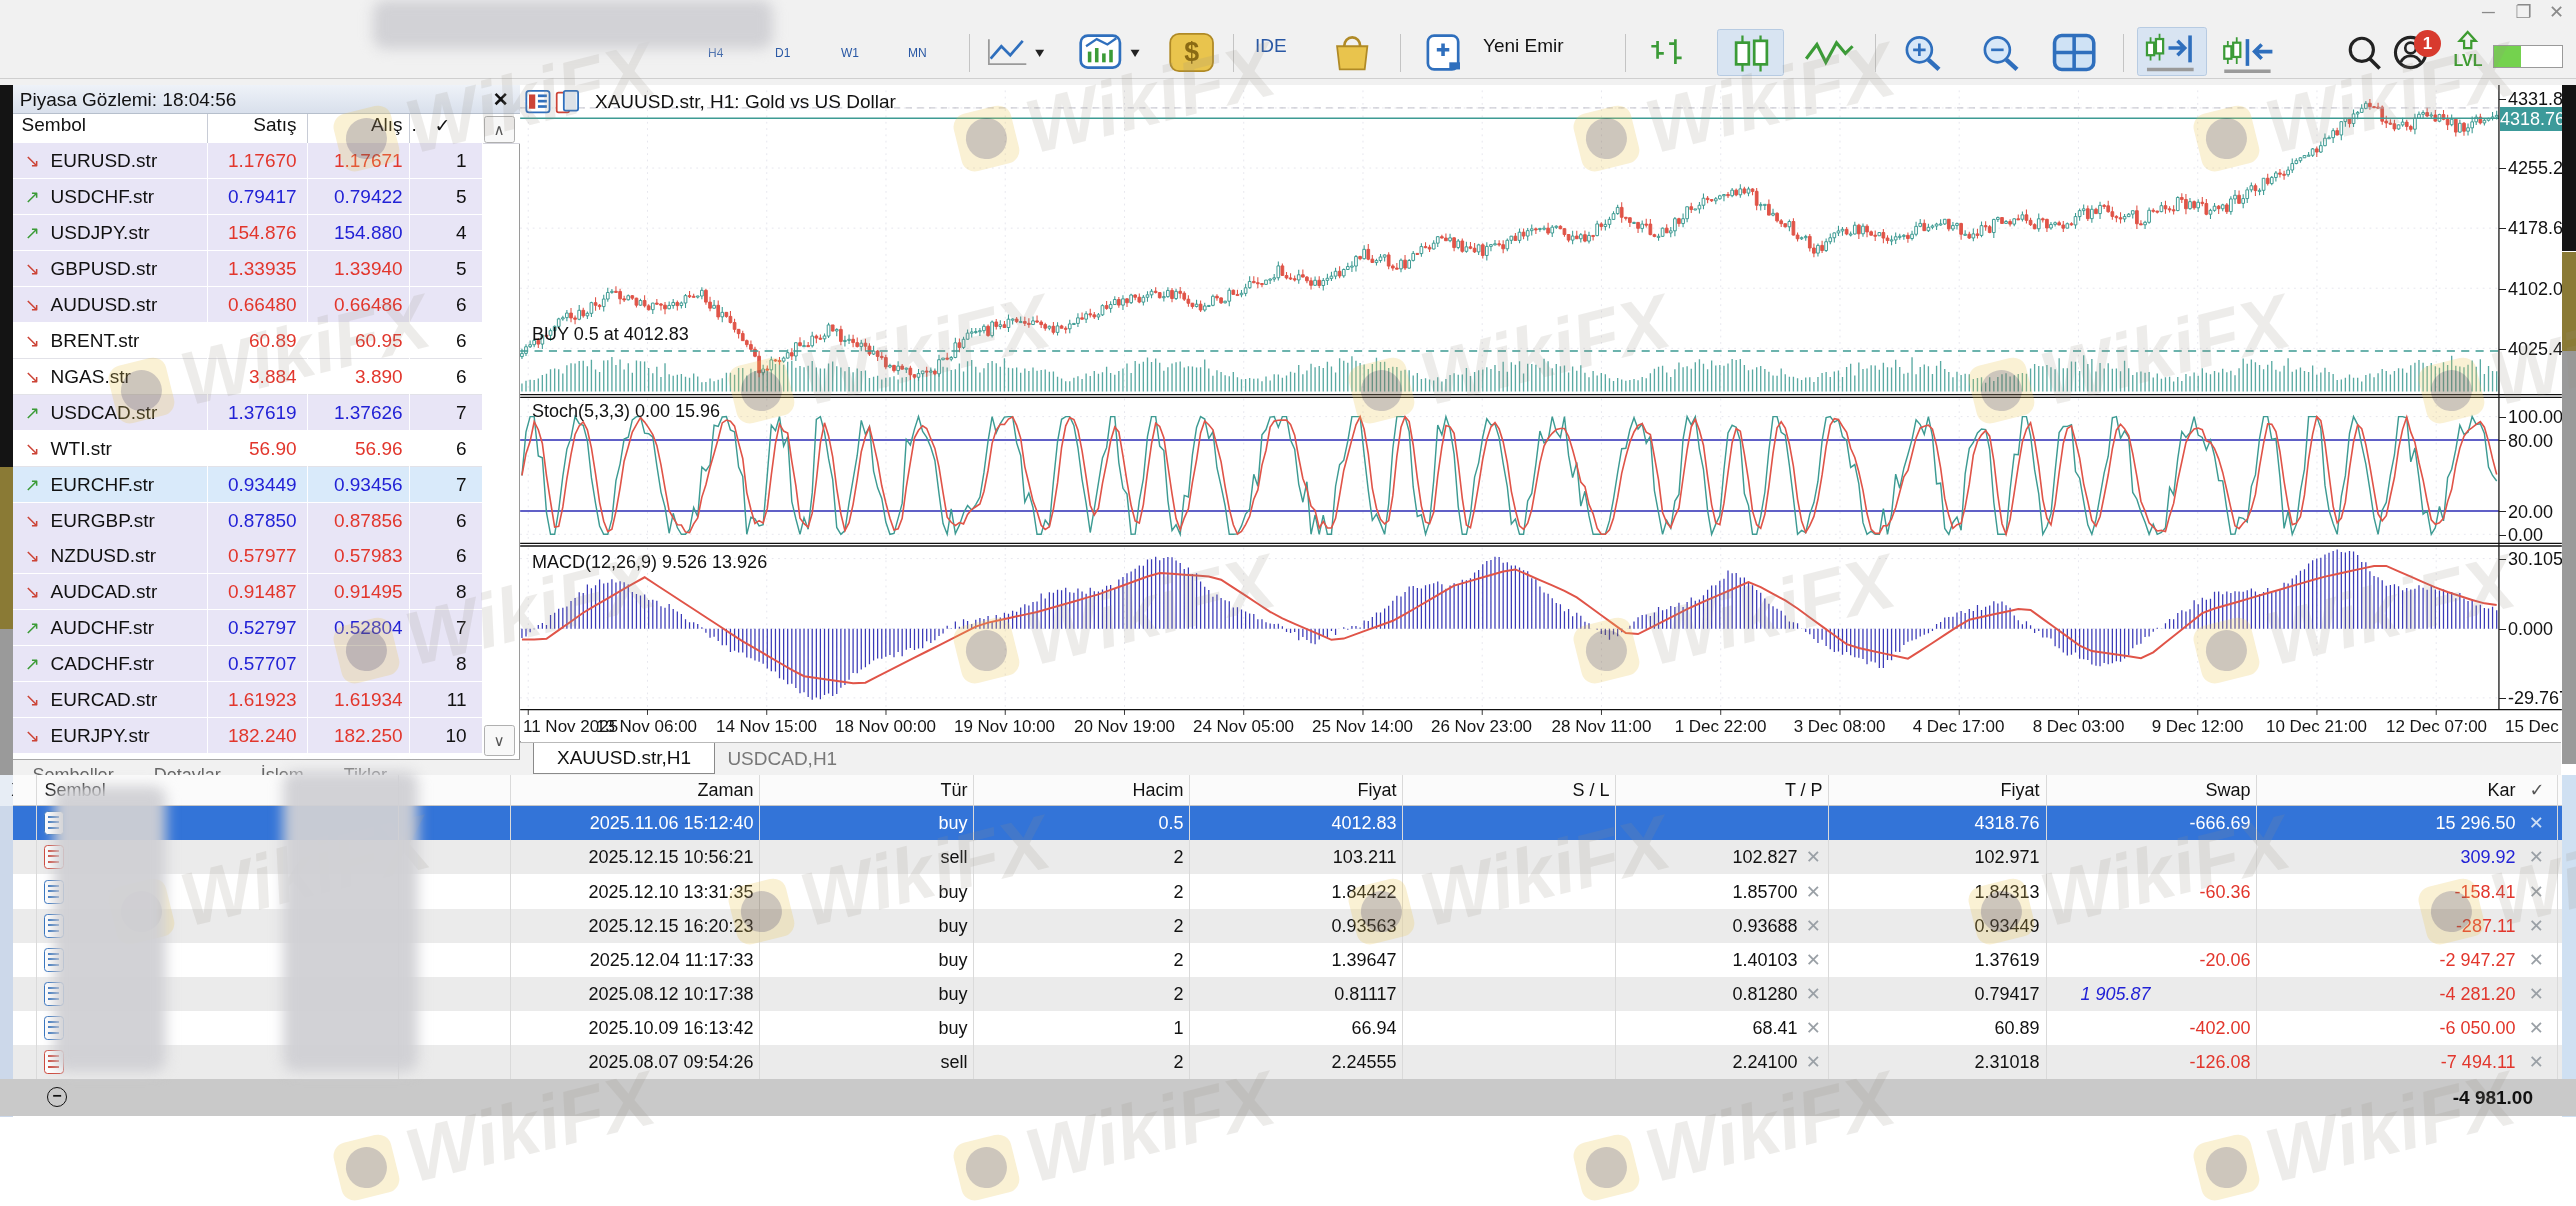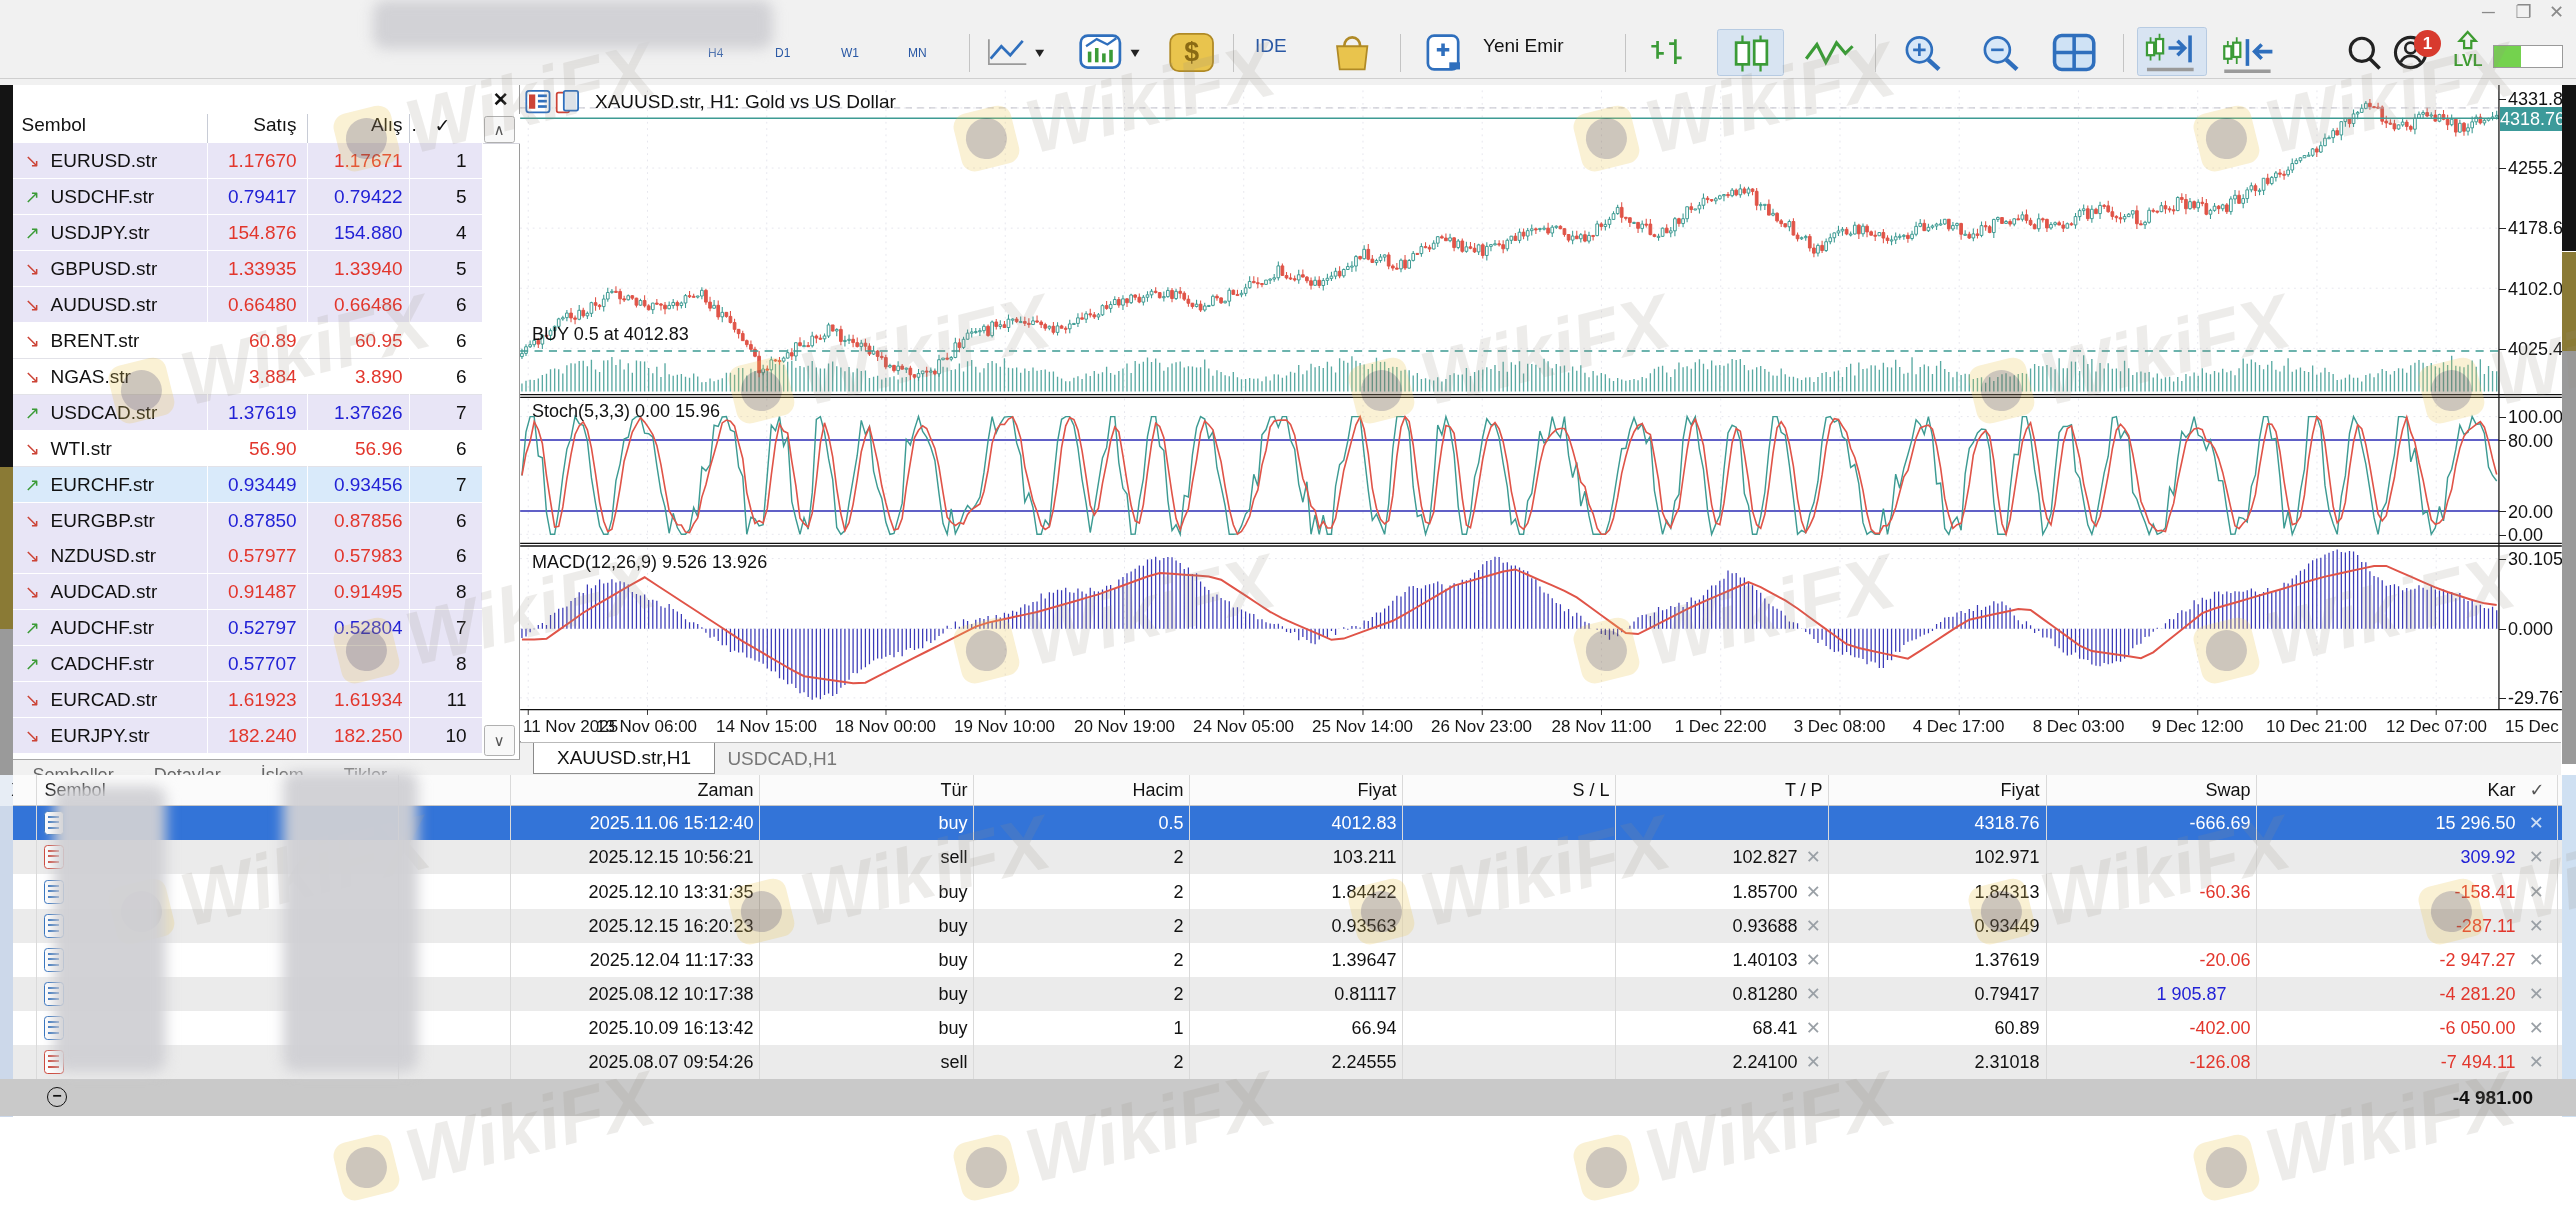--- a/index.html
+++ b/index.html
@@ -178,20 +178,21 @@
     <div class="abs lvl" style="left: 2448px; top: 5.4px; width: 40px; height: 36px;"><svg width="23.4" height="20" viewBox="0 0 26 22">
         <path d="M13 2 l9 10 h-5 v8 h-8 v-8 h-5 z" fill="none" stroke="#3d9b30" stroke-width="2.5"></path>
       </svg><br><span>LVL</span></div>
     <div class="abs progress" style="left: 2493px; top: 20px; width: 70px; height: 23.4px;">
       <div style="width: 40%;"></div>
     </div>
   </div>
 <div class="abs tbpad"></div>
 
 <div class="abs mwpanel">
+  <div class="abs mwtitle">Piyasa Gözlemi: 18:04:56</div>
   <div class="abs mwclose">✕</div>
   <div class="abs mwhead" id="mw-head">
       <div class="abs" style="left: 9px; top: 0px; width: 135px; height: 30px;">Sembol</div>
       <div class="abs rnum" style="left: 162px; top: 0px; width: 122px; height: 30px;">Satış</div>
       <div class="abs rnum" style="left: 288px; top: 0px; width: 102px; height: 30px;">Alış</div>
       <div class="abs" style="left: 399px; top: 0px; width: 18px; height: 30px;">.</div>
       <div class="abs" style="left: 422px; top: 0px; width: 23.4px; height: 30px;">✓</div>
     </div>
   <div class="abs mwrows" id="mw-rows">
       <div class="abs mw-row bg-lav" style="left: 0px; top: 0px; width: 469px; height: 36px;">
@@ -586,21 +587,21 @@
       <div class="docicon">
         <i></i>
       </div>
       <span class="cell " style="left: 471px;">2025.08.12 10:17:38</span>
       <span class="cell " style="left: 685px;">buy</span>
       <span class="cell " style="left: 901px;">2</span>
       <span class="cell " style="left: 1114px;">0.81117</span>
       <span class="cell " style="left: 1515px;">0.81280</span>
       <span class="xbtn" style="left: 1790px;">✕</span>
       <span class="cell " style="left: 1757px;">0.79417</span>
-      <span class="cell c-blue" style="left: 1944px;">1 905.87</span>
+      <span class="cell c-blue" style="left: 1868px; font-style: italic;">1 905.87</span>
       <span class="cell c-red" style="left: 2233px;">-4 281.20</span>
       <span class="xbtn" style="left: 2513px;">✕</span>
     </div>
     <div class="abs ttrow" style="left: 12.6px; top: 1011px; width: 2549px; height: 34px;">
       <div class="docicon">
         <i></i>
       </div>
       <span class="cell " style="left: 471px;">2025.10.09 16:13:42</span>
       <span class="cell " style="left: 685px;">buy</span>
       <span class="cell " style="left: 901px;">1</span>

